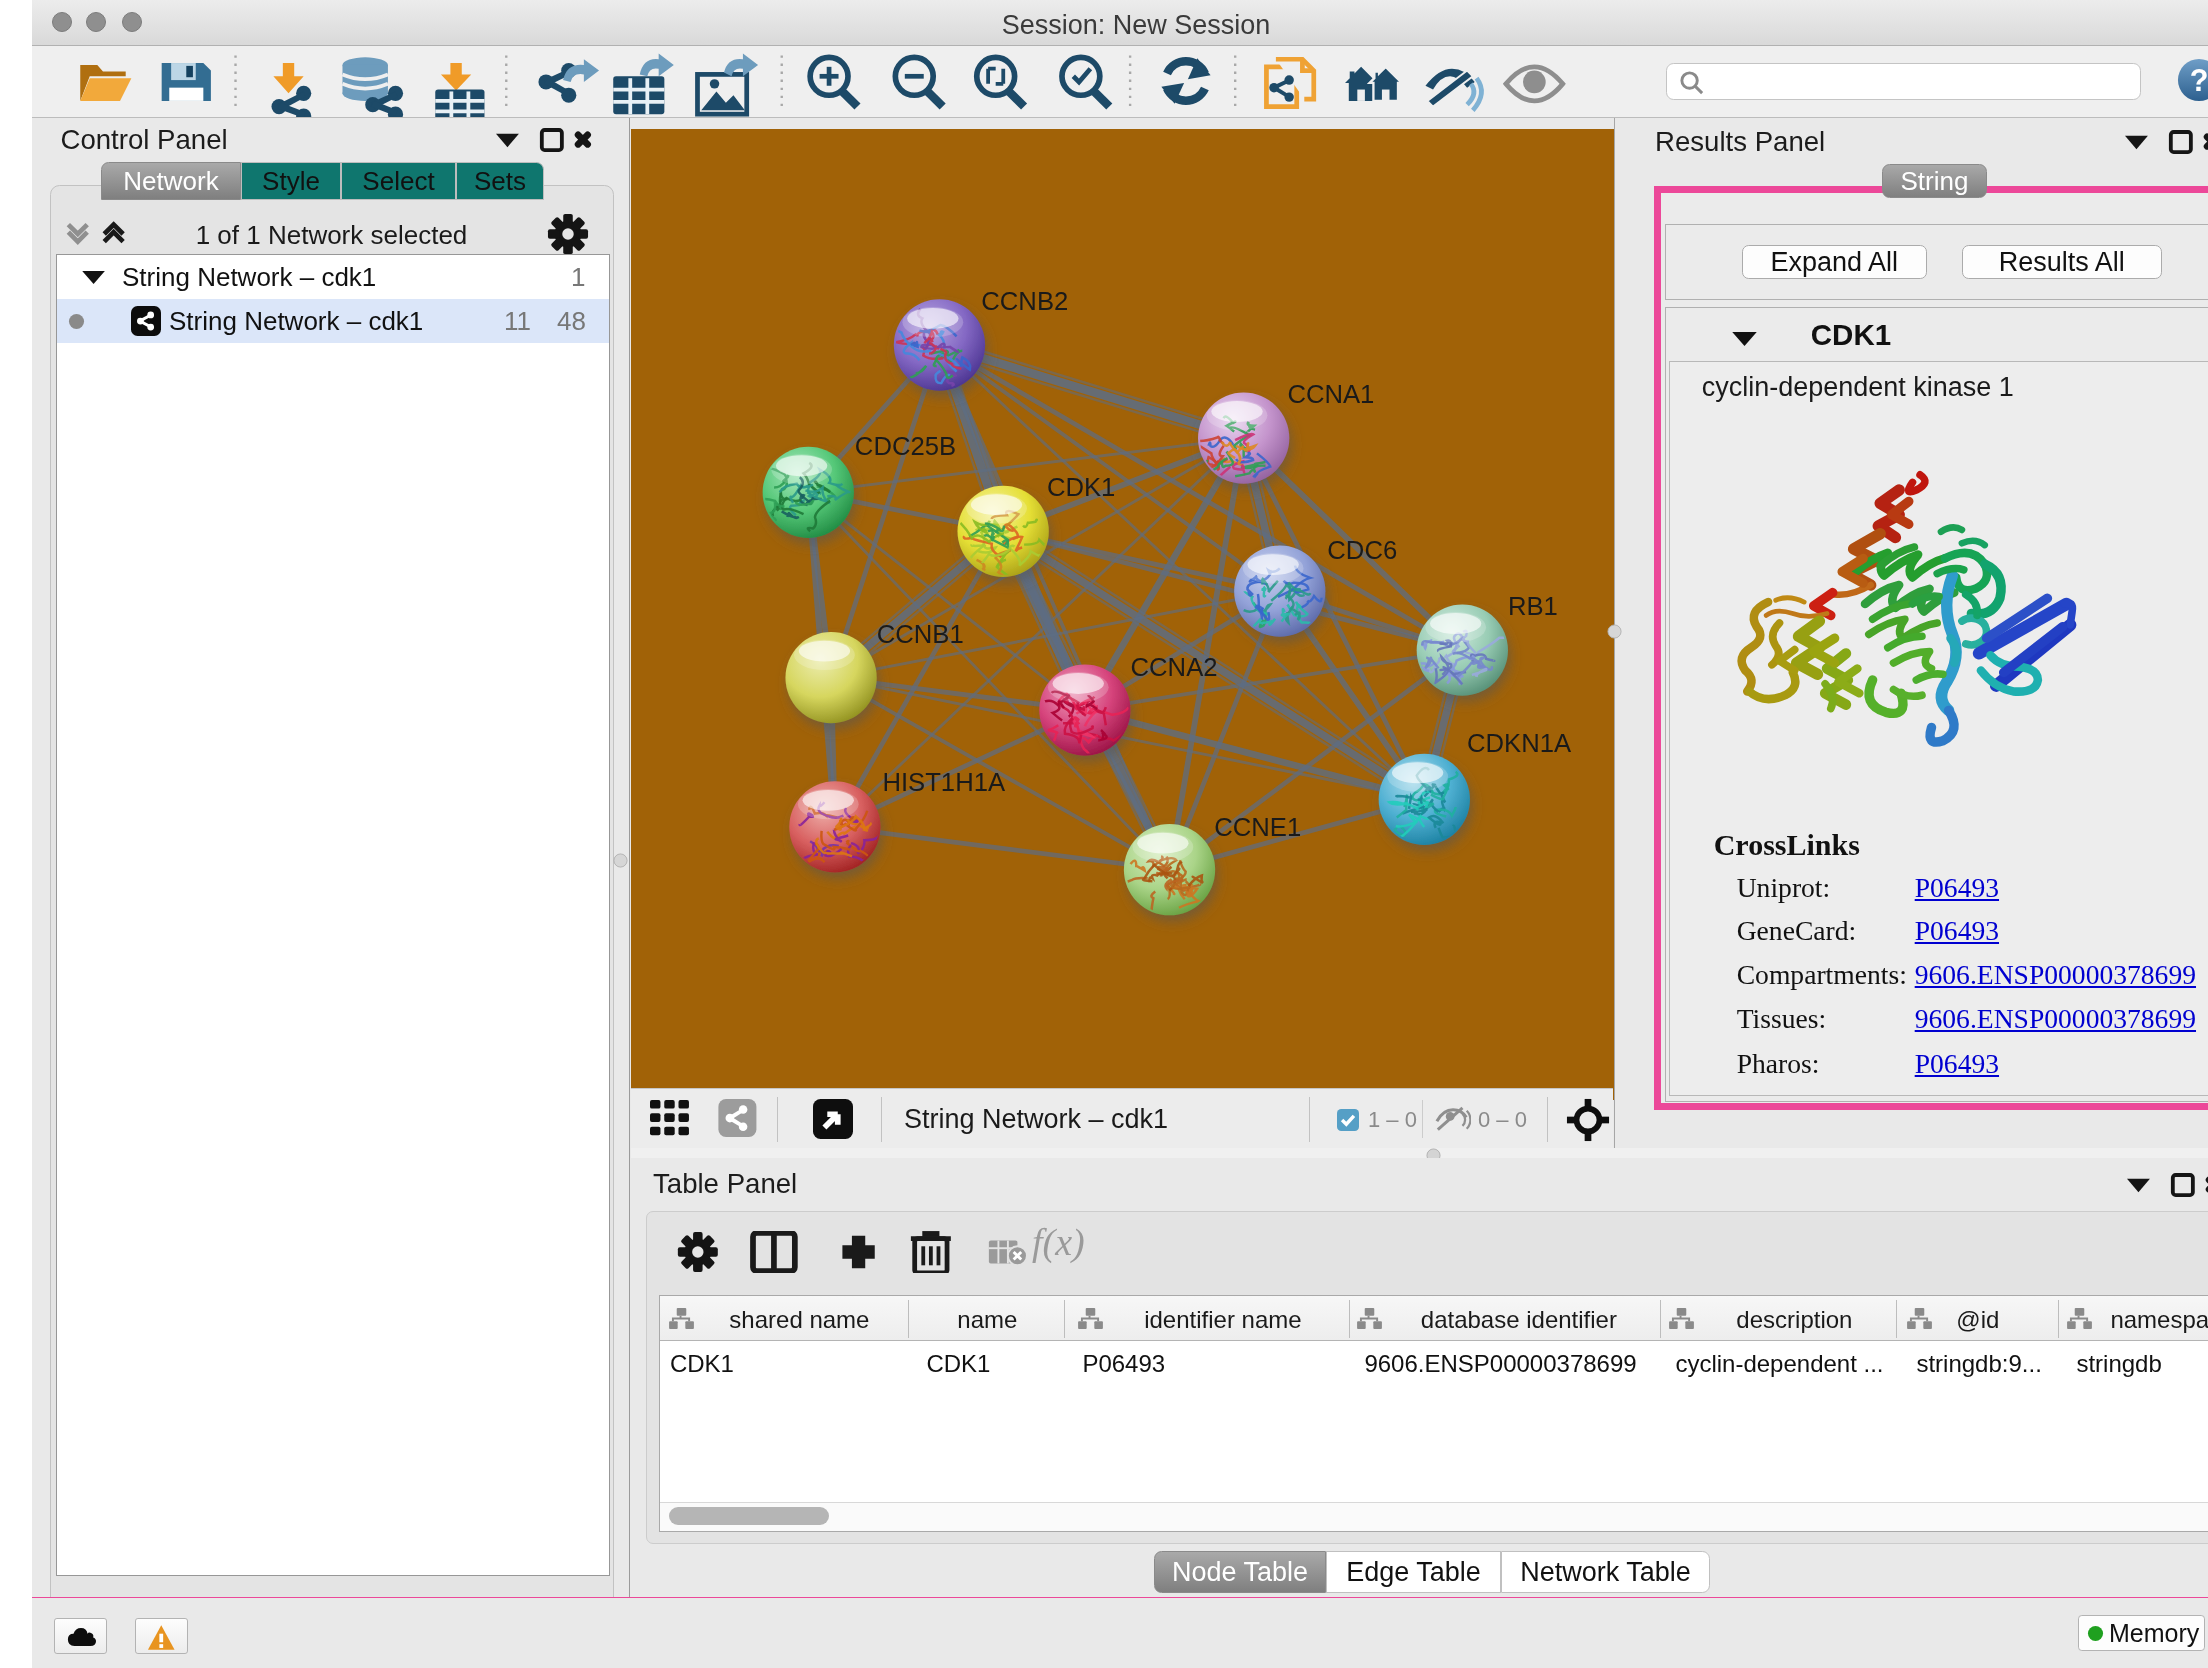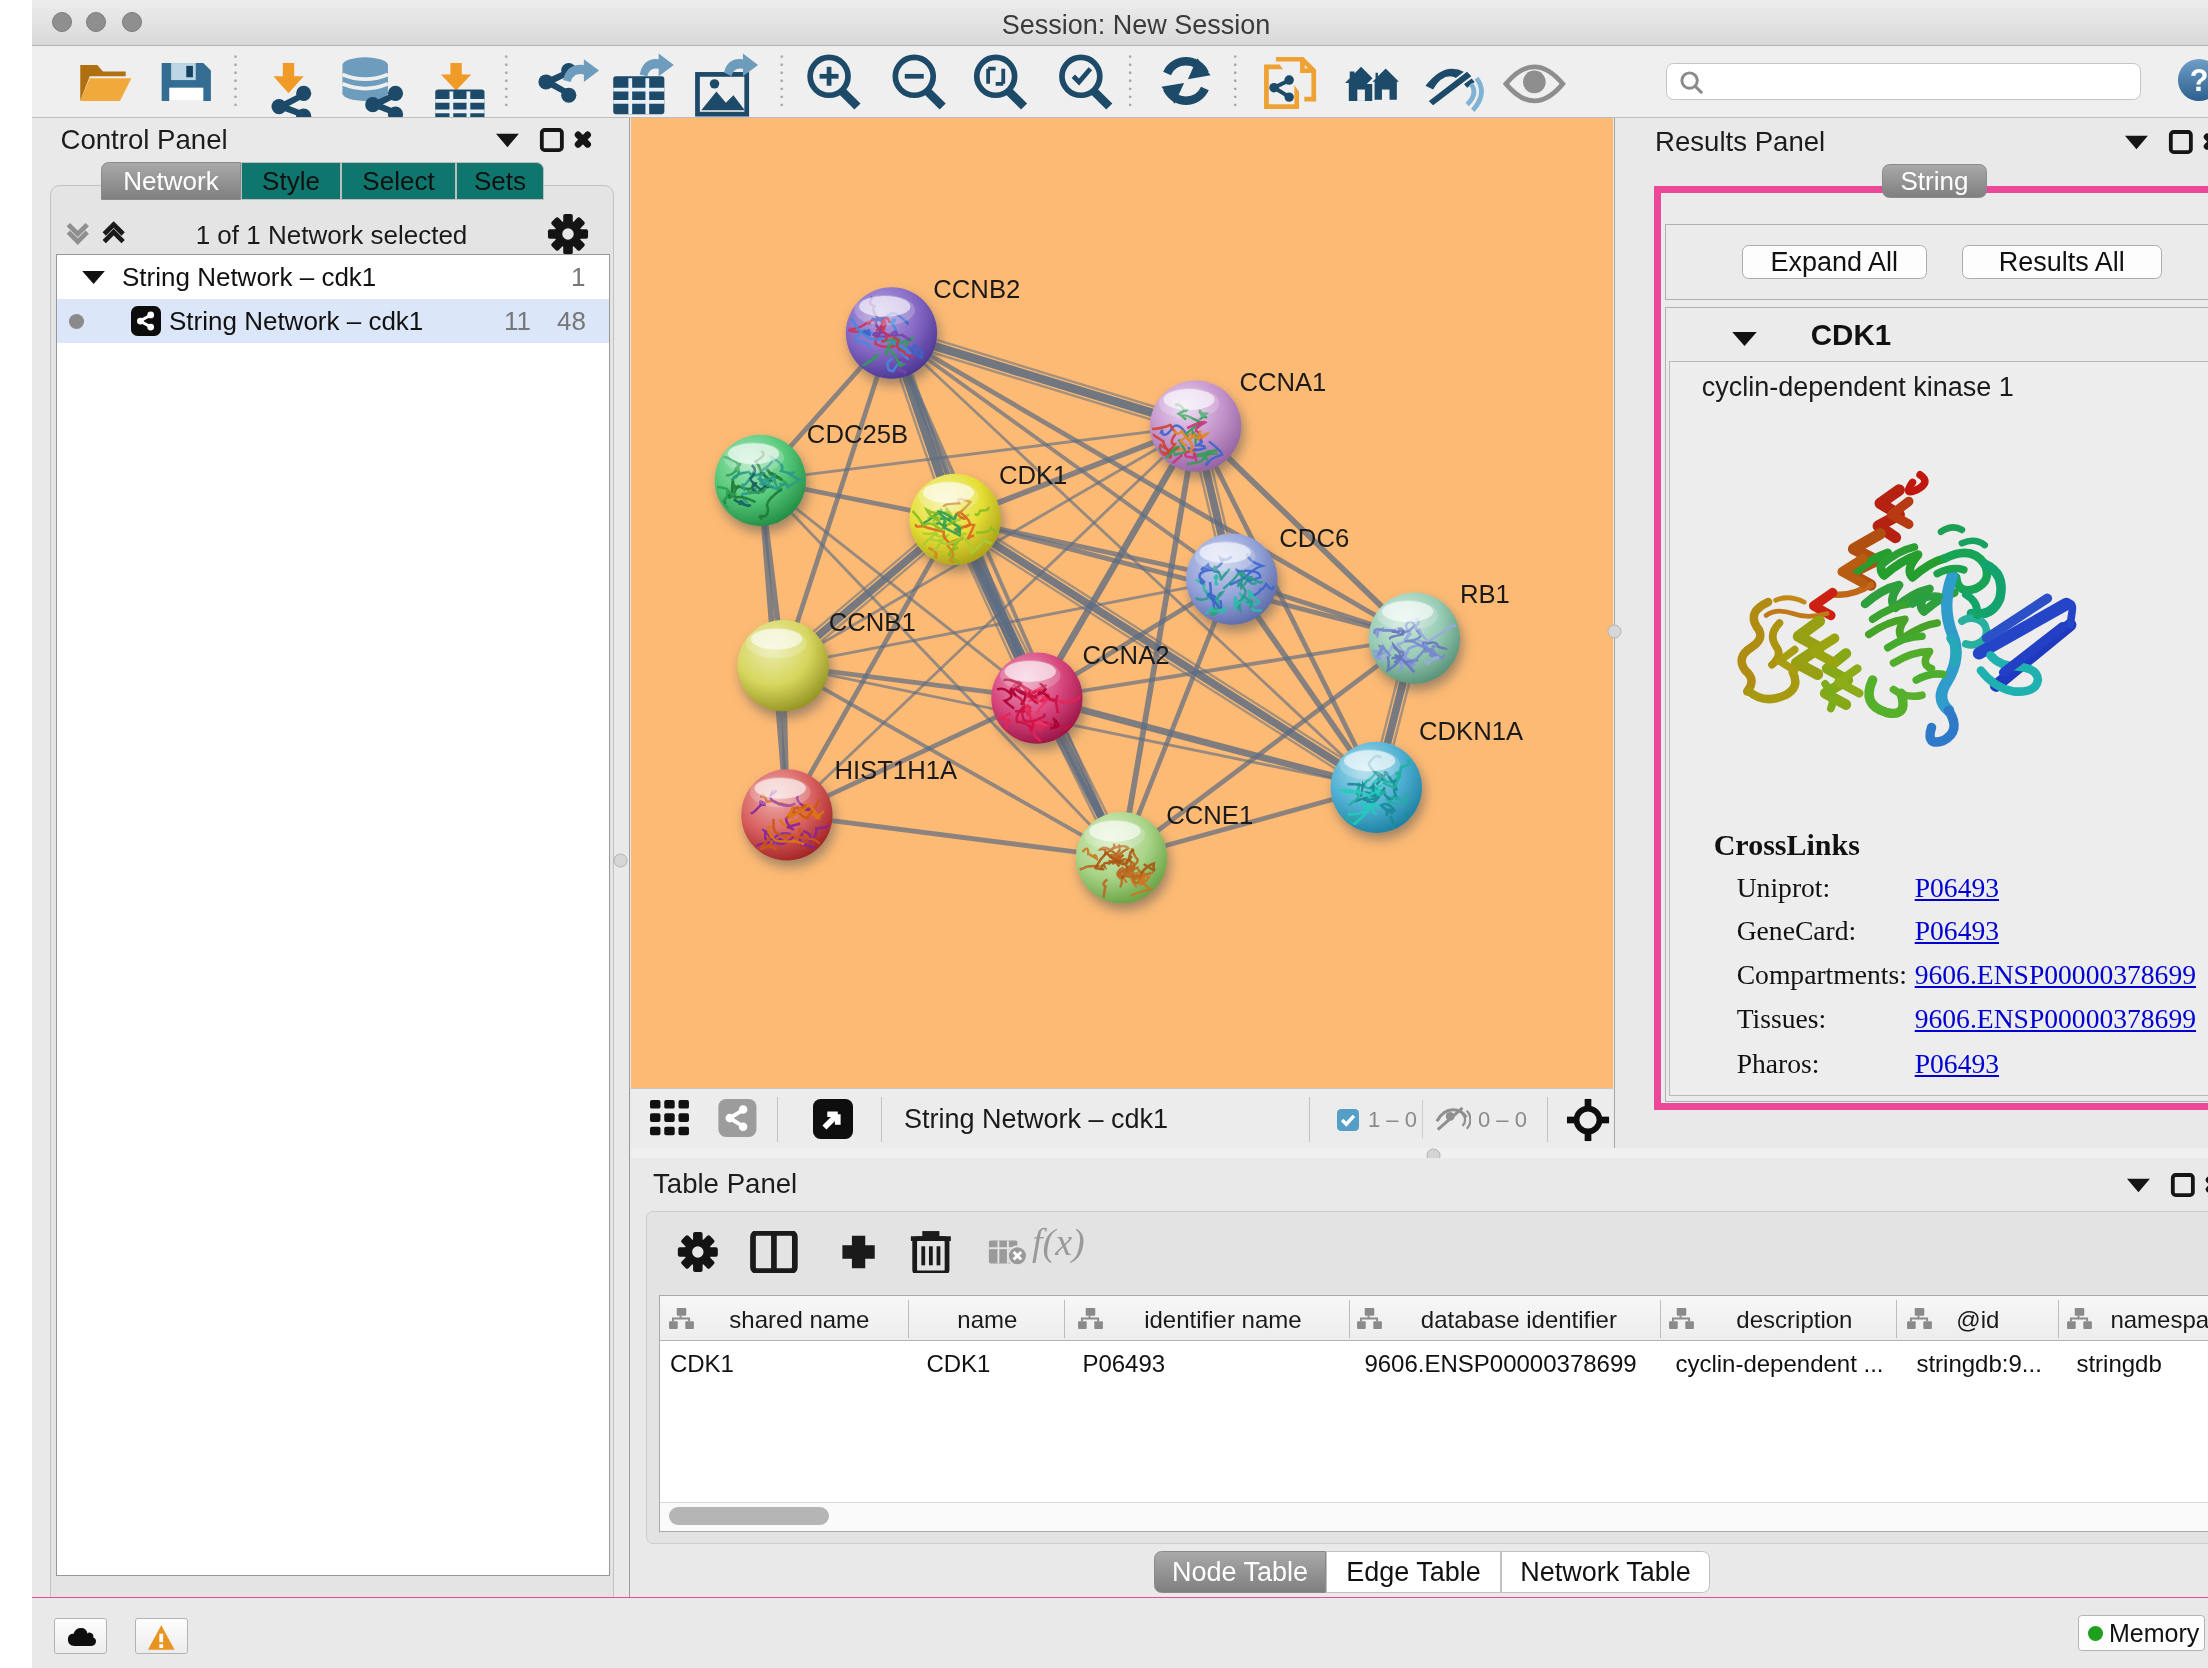--- a/index.html
+++ b/index.html
@@ -259,21 +259,21 @@
         <div class="abs" style="left:112px;top:6.7px;font-size:26px;color:#111;">String Network – cdk1</div>
         <div class="abs" style="left:447px;top:6.7px;font-size:26px;color:#777;">11</div>
         <div class="abs" style="left:500px;top:6.7px;font-size:26px;color:#777;">48</div>
       </div>
     </div>
     <svg class="abs" style="left:581px;top:736px;" width="15" height="15" viewBox="0 0 16 16">
         <circle cx="8" cy="8" r="7" fill="#d6d6d6" stroke="#b2b2b2"></circle>
       </svg>
   </div>
   
-  <div class="abs" style="left:599px;top:117px;width:982px;height:971px;background:#fdba74;">
+  <div class="abs" style="left:599px;top:129px;width:982px;height:971px;background:#a16207;padding-left:48px;">
   <svg width="982" height="971" viewBox="0 0 1033 1021">
   <defs>
    <radialGradient id="gCCNB2" cx="0.38" cy="0.3" r="0.75">
             <stop offset="0" stop-color="#b7a5e0"></stop>
             <stop offset="0.55" stop-color="#8468c4"></stop>
             <stop offset="1" stop-color="#4a3390"></stop>
           </radialGradient>
    <clipPath id="cCCNB2">
             <circle r="46"></circle>
           </clipPath>

